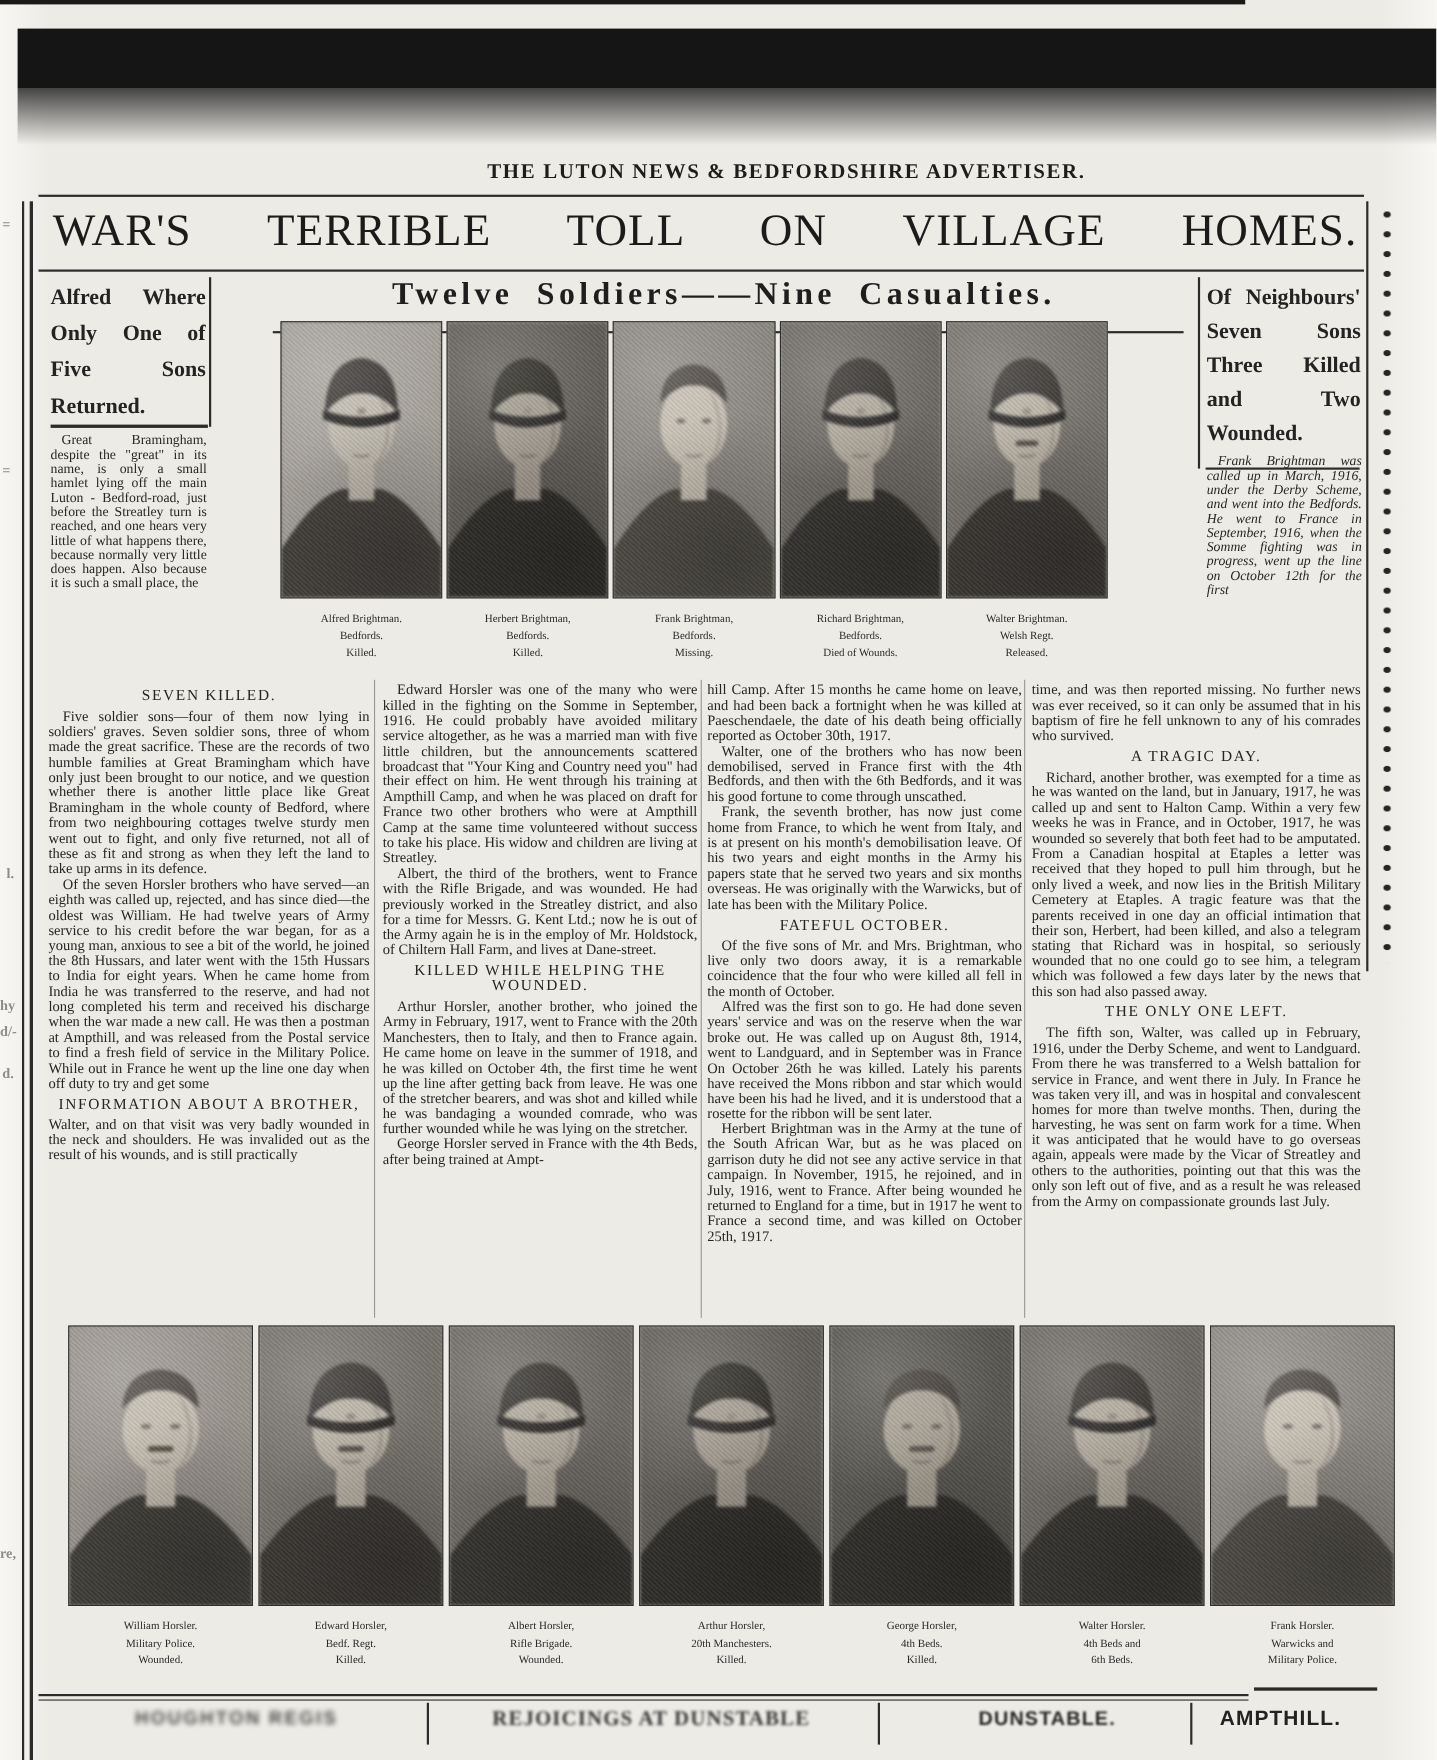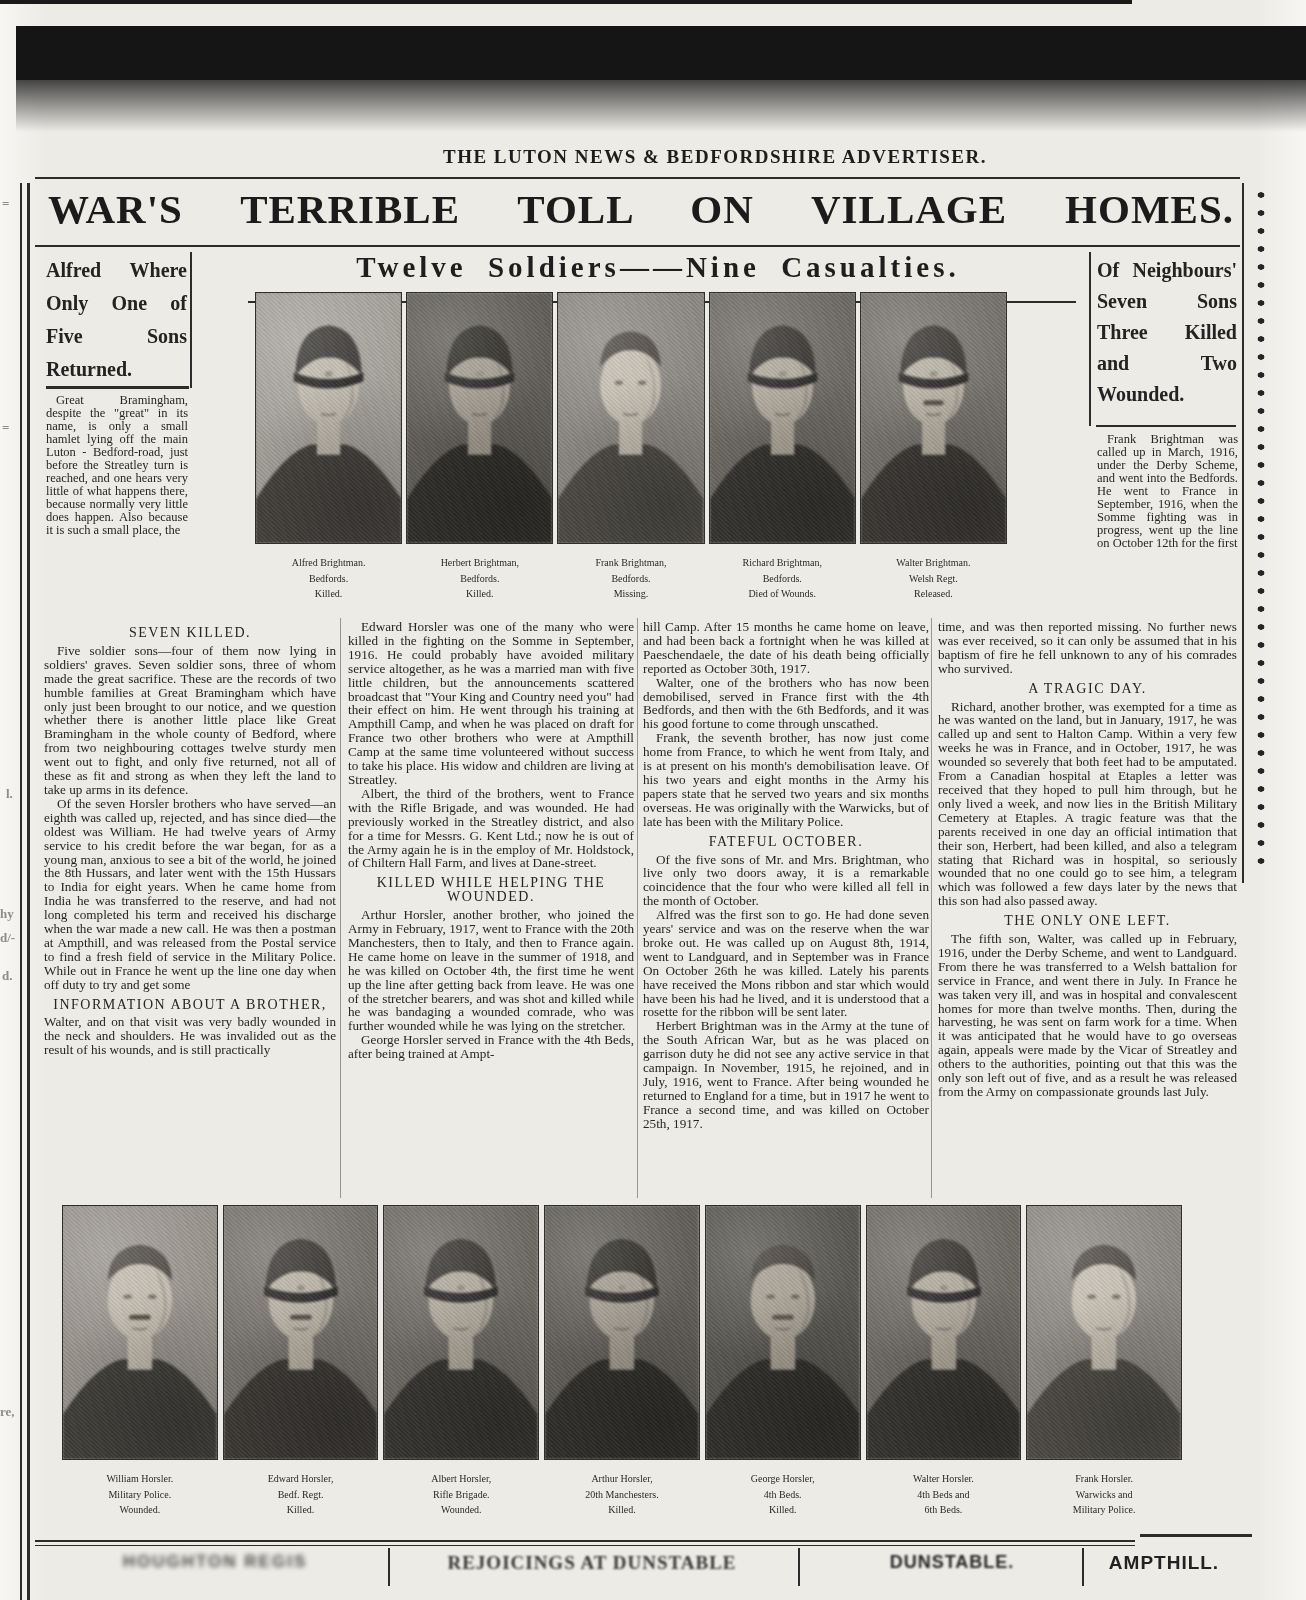--- a/index.html
+++ b/index.html
@@ -31,37 +31,37 @@
   .lh-vrule { left:190px; top:252px; width:2px; height:136px; }
   .lh-rule  { left:46px;  top:386px; width:143px; height:3px; }
   .rh-vrule { left:1089px; top:252px; width:2px; height:174px; }
   .rh-rule  { left:1096px; top:425px; width:140px; height:2px; }
   .vsep { position:absolute; top:618px; height:580px; width:1px; background:#9a968f; }
   .vs1 { left:340px; } .vs2 { left:637px; } .vs3 { left:931px; }
 
   .masthead { position:absolute; left:420px; top:146px; width:590px; text-align:center;
     font-weight:bold; font-size:19px; letter-spacing:1.5px; color:#1d1d1d; }
   .headline { position:absolute; left:48px; top:185px; width:1186px; margin:0;
-    font-size:41px; font-weight:bold; letter-spacing:1px;
+    font-size:41px; font-weight:normal; letter-spacing:1px;
     text-align:justify; text-align-last:justify; white-space:normal; color:#1b1b1b; }
   .subheadline { position:absolute; left:248px; top:251px; width:820px; text-align:center;
     font-size:29px; font-weight:bold; letter-spacing:4px; word-spacing:10px; color:#1e1e1e; }
 
   .lh { position:absolute; left:46px; top:254px; width:141px; font-size:20px; font-weight:bold; line-height:33px; }
   .lh div, .rh div { text-align:justify; text-align-last:justify; }
   .rh { position:absolute; left:1097px; top:255px; width:140px; font-size:20px; font-weight:bold; line-height:31px; }
   .intro { position:absolute; font-size:12.5px; line-height:13px; text-align:justify; color:#262626; }
   .lp-intro { left:46px; top:394px; width:142px; height:228px; overflow:hidden; }
   .lp-intro .ind, .rp-intro .ind { text-indent:10px; }
-  .rp-intro { left:1097px; top:433px; width:141px; height:186px; overflow:hidden; }
+  .rp-intro { left:1097px; top:413px; width:141px; height:186px; overflow:hidden;font-style:italic; }
 
   
   .strip { position:absolute; display:flex; }
   .top-strip { left:255px; top:292px; width:752px; gap:4px; }
-  .bottom-strip { left:62px; top:1205px; width:1120px; gap:5px; }
+  .bottom-strip { left:62px; top:1205px; width:1206px; gap:5px; }
   .cell { margin:0; flex:1 1 0; }
   .photo { position:relative; height:250px; background:#8f8c86; border:1px solid #2f2f2f; overflow:hidden; }
   .bottom-strip .photo { height:253px; }
   .photo .port { position:absolute; inset:0; width:100%; height:100%; filter:blur(1.3px) contrast(.92); }
   .photo::after { content:""; position:absolute; inset:0;
     background:
       radial-gradient(circle at 28% 18%, rgba(255,255,255,.18), rgba(255,255,255,0) 45%),
       radial-gradient(circle at 75% 85%, rgba(0,0,0,.22), rgba(0,0,0,0) 55%),
       repeating-linear-gradient(43deg, rgba(255,255,255,.06) 0 1px, rgba(0,0,0,.07) 2px 3px); }
   .caption { margin-top:11px; text-align:center; font-size:10px; line-height:15.5px; color:#2a2a2a; }

